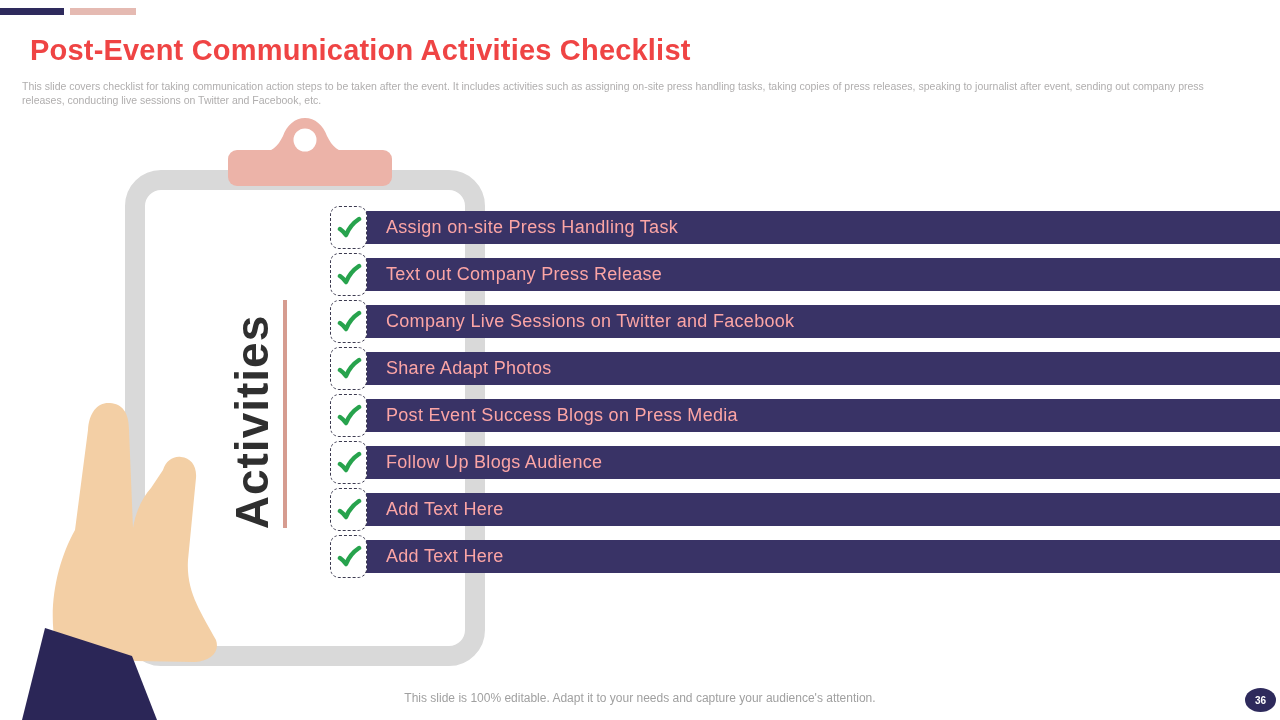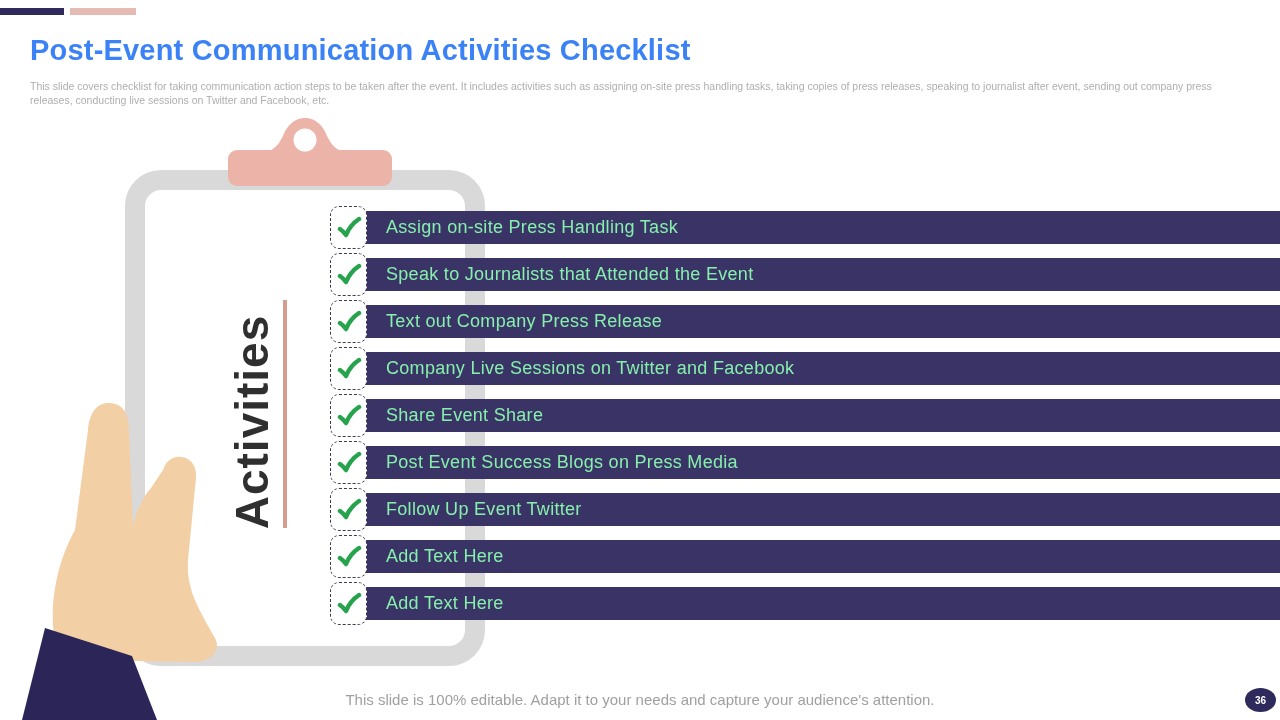--- a/index.html
+++ b/index.html
@@ -8,24 +8,24 @@
     position:relative;
     background:#ffffff;
     font-family:"Liberation Sans", sans-serif;
   }
   
   .accent-navy { position:absolute; left:0;  top:8px; width:64px; height:7px; background:var(--navy-accent,#2e2a5c); }
   .accent-pink { position:absolute; left:70px; top:8px; width:66px; height:7px; background:var(--pink-accent,#e5bab2); }
 
   .title {
     position:absolute; left:30px; top:34px;
-    font-size:29px; font-weight:700; color:#3b82f6; letter-spacing:0.2px;
+    font-size:29px; font-weight:700; color:#ef4444; letter-spacing:0.2px;
   }
   .subtitle {
-    position:absolute; left:30px; top:79px; width:1218px;
+    position:absolute; left:22px; top:79px; width:1218px;
     font-size:10.5px; line-height:14px; color:#b0aeae;
   }
 
   
   .illustration { position:absolute; left:0; top:0; width:1280px; height:720px; z-index:0; }
 
   
   .activities-label {
     position:absolute; left:252px; top:422px;
     transform:translate(-50%,-50%) rotate(-90deg);
@@ -39,32 +39,32 @@
 
   
   .checklist { position:absolute; left:330px; right:0; top:206px; z-index:2; }
   .check-row { position:relative; height:33px; margin-bottom:14px; }
   .check-bar {
     position:absolute; left:18px; right:0; top:5px; height:33px;
     background:var(--bar,#393366); border-radius:3px 0 0 3px;
     display:flex; align-items:center; padding-left:38px;
   }
   .check-bar .label {
-    color:#86efac; font-size:18px; letter-spacing:0.3px; white-space:nowrap;
+    color:#fca5a5; font-size:18px; letter-spacing:0.3px; white-space:nowrap;
   }
   .check-box {
     position:absolute; left:0; top:0; width:37px; height:43px;
     background:#ffffff; border:1.6px dashed #3c3a50; border-radius:9px;
     display:flex; align-items:center; justify-content:center; z-index:2;
   }
   .check-box svg { display:block; }
 
   .footer {
     position:absolute; left:0; right:0; top:691px; text-align:center;
-    font-size:15px; color:#a0a0a0; z-index:3;
+    font-size:12px; color:#a0a0a0; z-index:3;
   }
   .page-badge {
     position:absolute; left:1245px; top:688px; width:31px; height:24px;
     border-radius:50%; background:var(--navy-accent,#2e2a5c);
     color:#ffffff; font-size:10px; font-weight:700;
     display:flex; align-items:center; justify-content:center; z-index:3;
   }
 </style>
 </head>
 <body>
@@ -114,71 +114,61 @@
       <span class="label">Assign on-site Press Handling Task</span>
     </div>
     <div class="check-box">
       <svg width="26" height="26" viewBox="0 0 26 26">
         <path d="M 4 14 Q 7 16 10 20 Q 14 10 23 4" fill="none" stroke="#27a34d" stroke-width="4.5" stroke-linecap="round" stroke-linejoin="round"></path>
       </svg>
     </div>
   </div>
     <div class="check-row">
     <div class="check-bar">
-      <span class="label">Speak to Journalists that Attended the Event</span>
-    </div>
-    <div class="check-box">
-      <svg width="26" height="26" viewBox="0 0 26 26">
-        <path d="M 4 14 Q 7 16 10 20 Q 14 10 23 4" fill="none" stroke="#27a34d" stroke-width="4.5" stroke-linecap="round" stroke-linejoin="round"></path>
-      </svg>
-    </div>
-  </div>
-    <div class="check-row">
-    <div class="check-bar">
       <span class="label">Text out Company Press Release</span>
     </div>
     <div class="check-box">
       <svg width="26" height="26" viewBox="0 0 26 26">
         <path d="M 4 14 Q 7 16 10 20 Q 14 10 23 4" fill="none" stroke="#27a34d" stroke-width="4.5" stroke-linecap="round" stroke-linejoin="round"></path>
       </svg>
     </div>
   </div>
     <div class="check-row">
     <div class="check-bar">
       <span class="label">Company Live Sessions  on Twitter and Facebook</span>
     </div>
     <div class="check-box">
       <svg width="26" height="26" viewBox="0 0 26 26">
         <path d="M 4 14 Q 7 16 10 20 Q 14 10 23 4" fill="none" stroke="#27a34d" stroke-width="4.5" stroke-linecap="round" stroke-linejoin="round"></path>
       </svg>
     </div>
   </div>
     <div class="check-row">
     <div class="check-bar">
-      <span class="label">Share Event Share</span>
+      <span class="label">Share Adapt Photos</span>
     </div>
     <div class="check-box">
       <svg width="26" height="26" viewBox="0 0 26 26">
         <path d="M 4 14 Q 7 16 10 20 Q 14 10 23 4" fill="none" stroke="#27a34d" stroke-width="4.5" stroke-linecap="round" stroke-linejoin="round"></path>
       </svg>
     </div>
   </div>
     <div class="check-row">
     <div class="check-bar">
       <span class="label">Post Event Success Blogs on Press Media</span>
     </div>
     <div class="check-box">
       <svg width="26" height="26" viewBox="0 0 26 26">
         <path d="M 4 14 Q 7 16 10 20 Q 14 10 23 4" fill="none" stroke="#27a34d" stroke-width="4.5" stroke-linecap="round" stroke-linejoin="round"></path>
       </svg>
     </div>
   </div>
     <div class="check-row">
     <div class="check-bar">
-      <span class="label">Follow Up Event Twitter</span>
+      <span class="label">Follow Up Blogs Audience</span>
     </div>
     <div class="check-box">
       <svg width="26" height="26" viewBox="0 0 26 26">
         <path d="M 4 14 Q 7 16 10 20 Q 14 10 23 4" fill="none" stroke="#27a34d" stroke-width="4.5" stroke-linecap="round" stroke-linejoin="round"></path>
       </svg>
     </div>
   </div>
     <div class="check-row">
     <div class="check-bar">
       <span class="label">Add Text Here</span>

